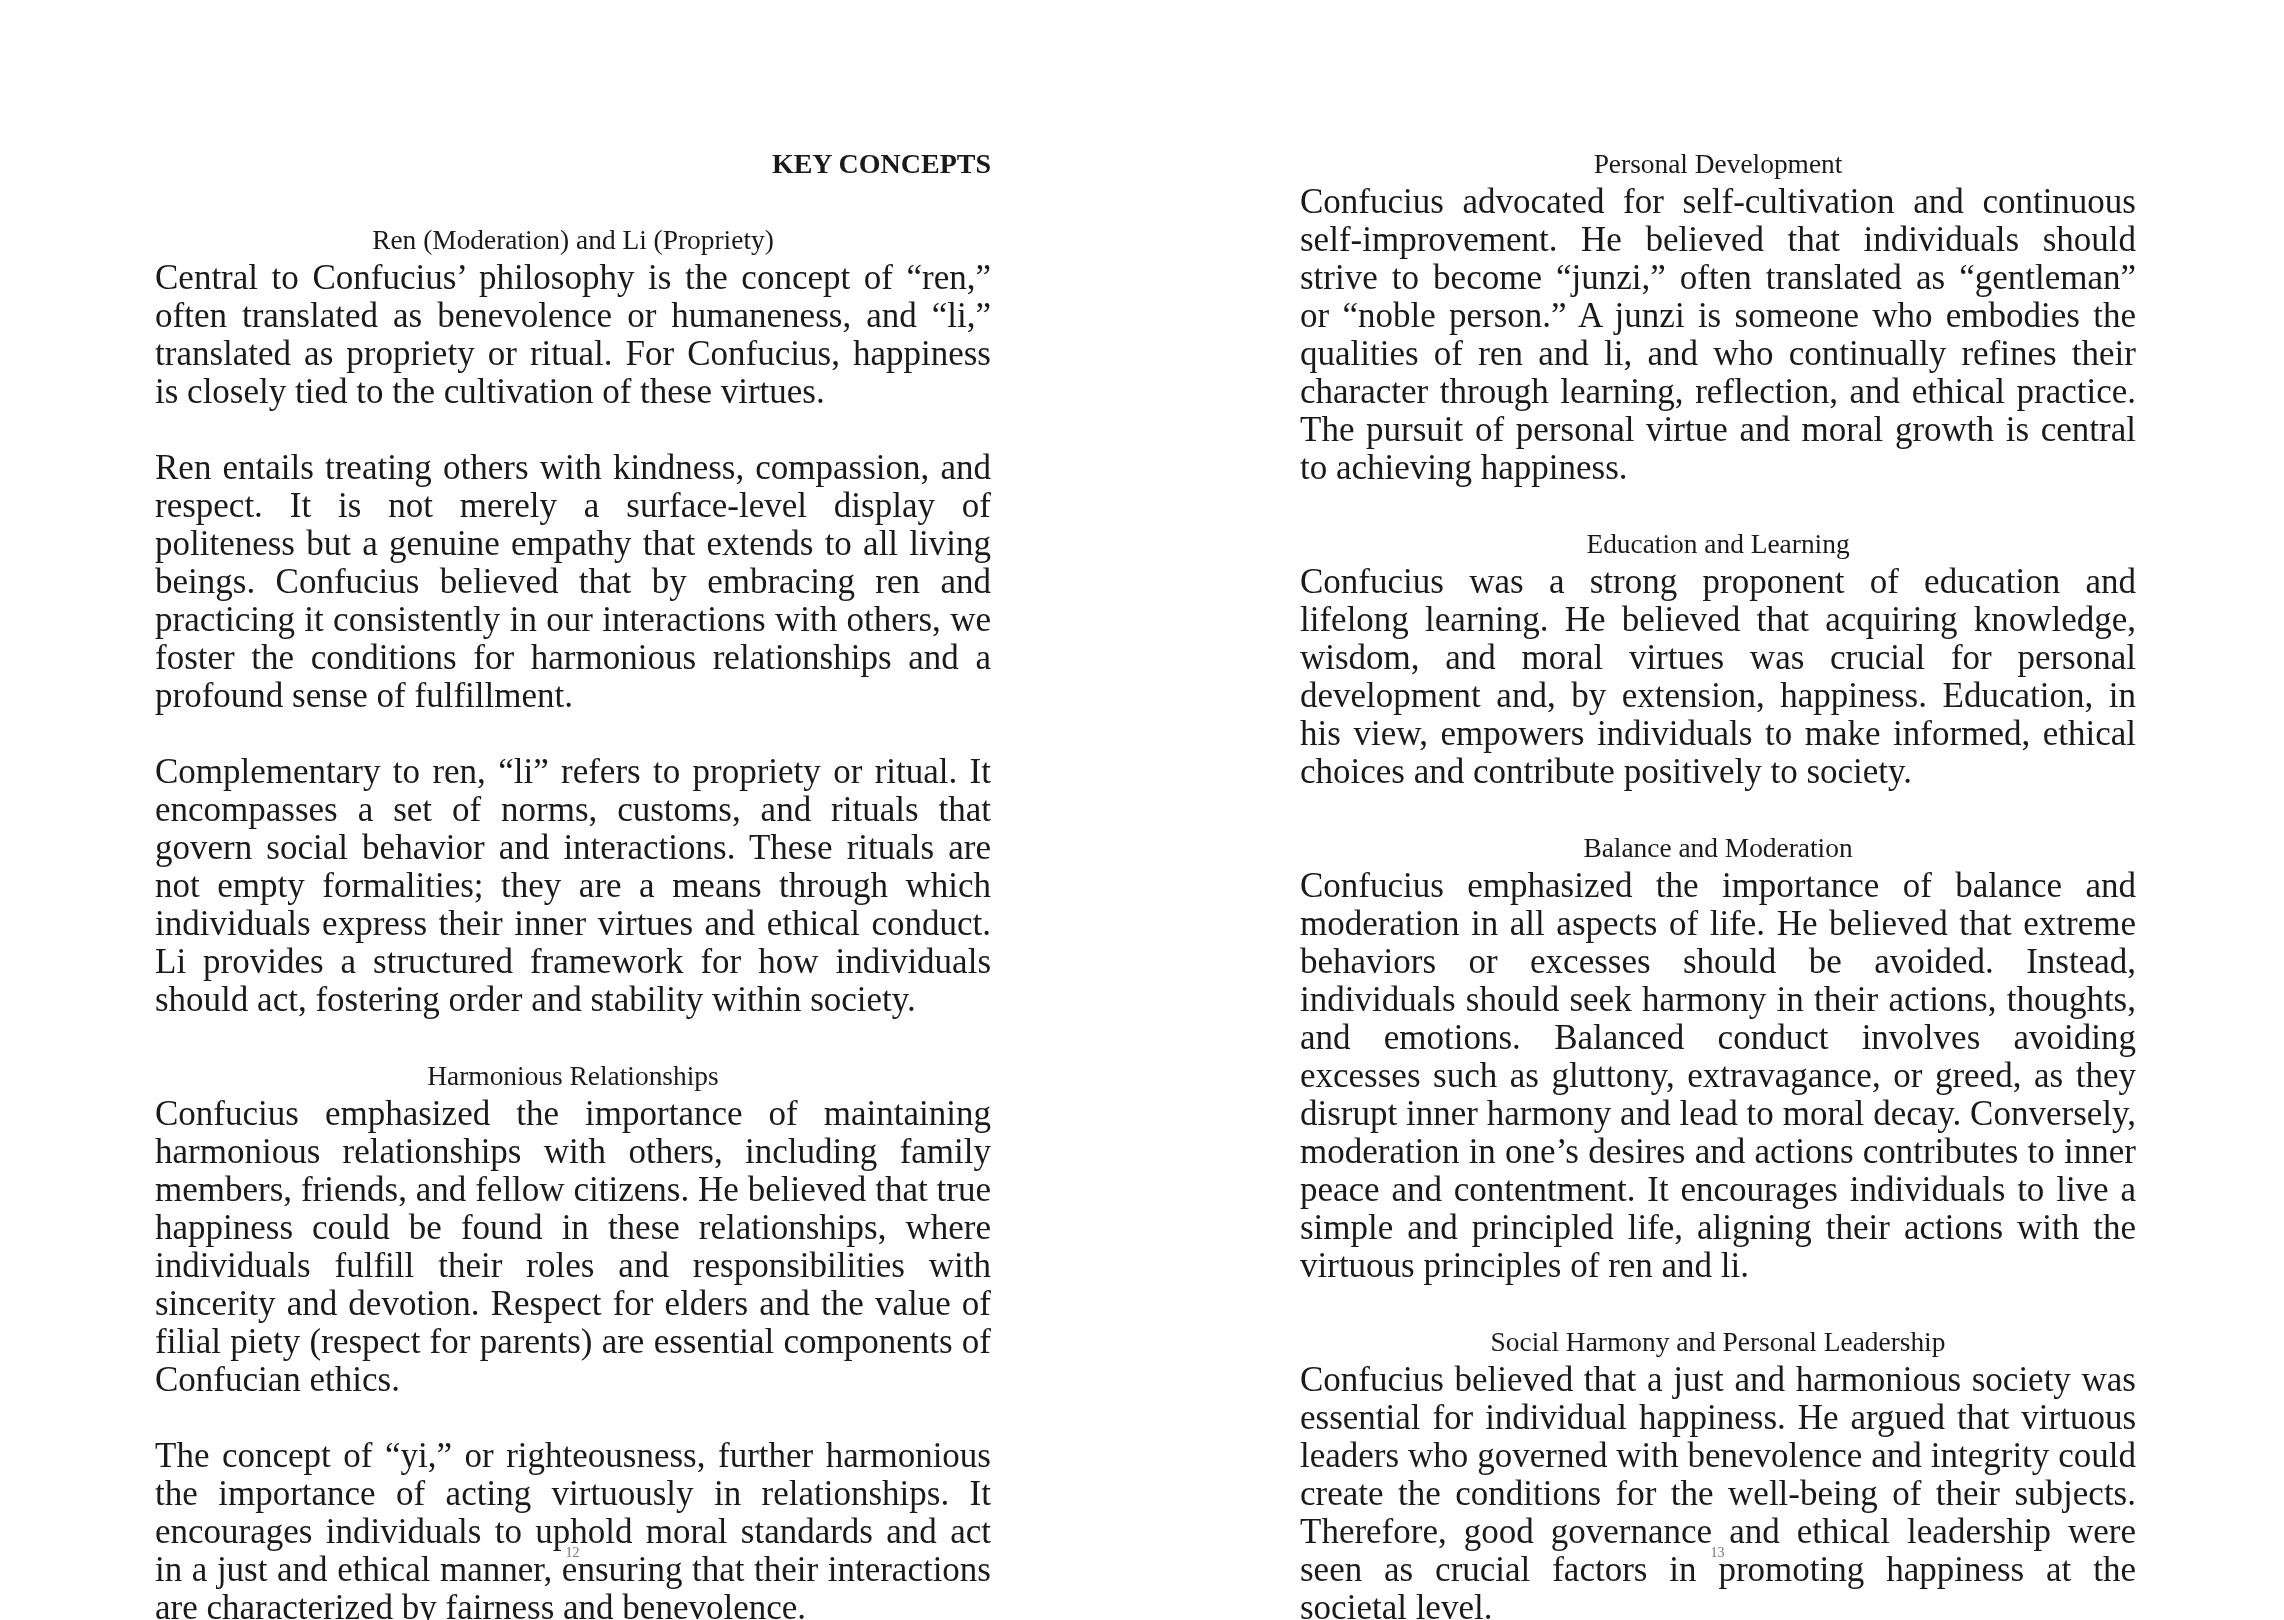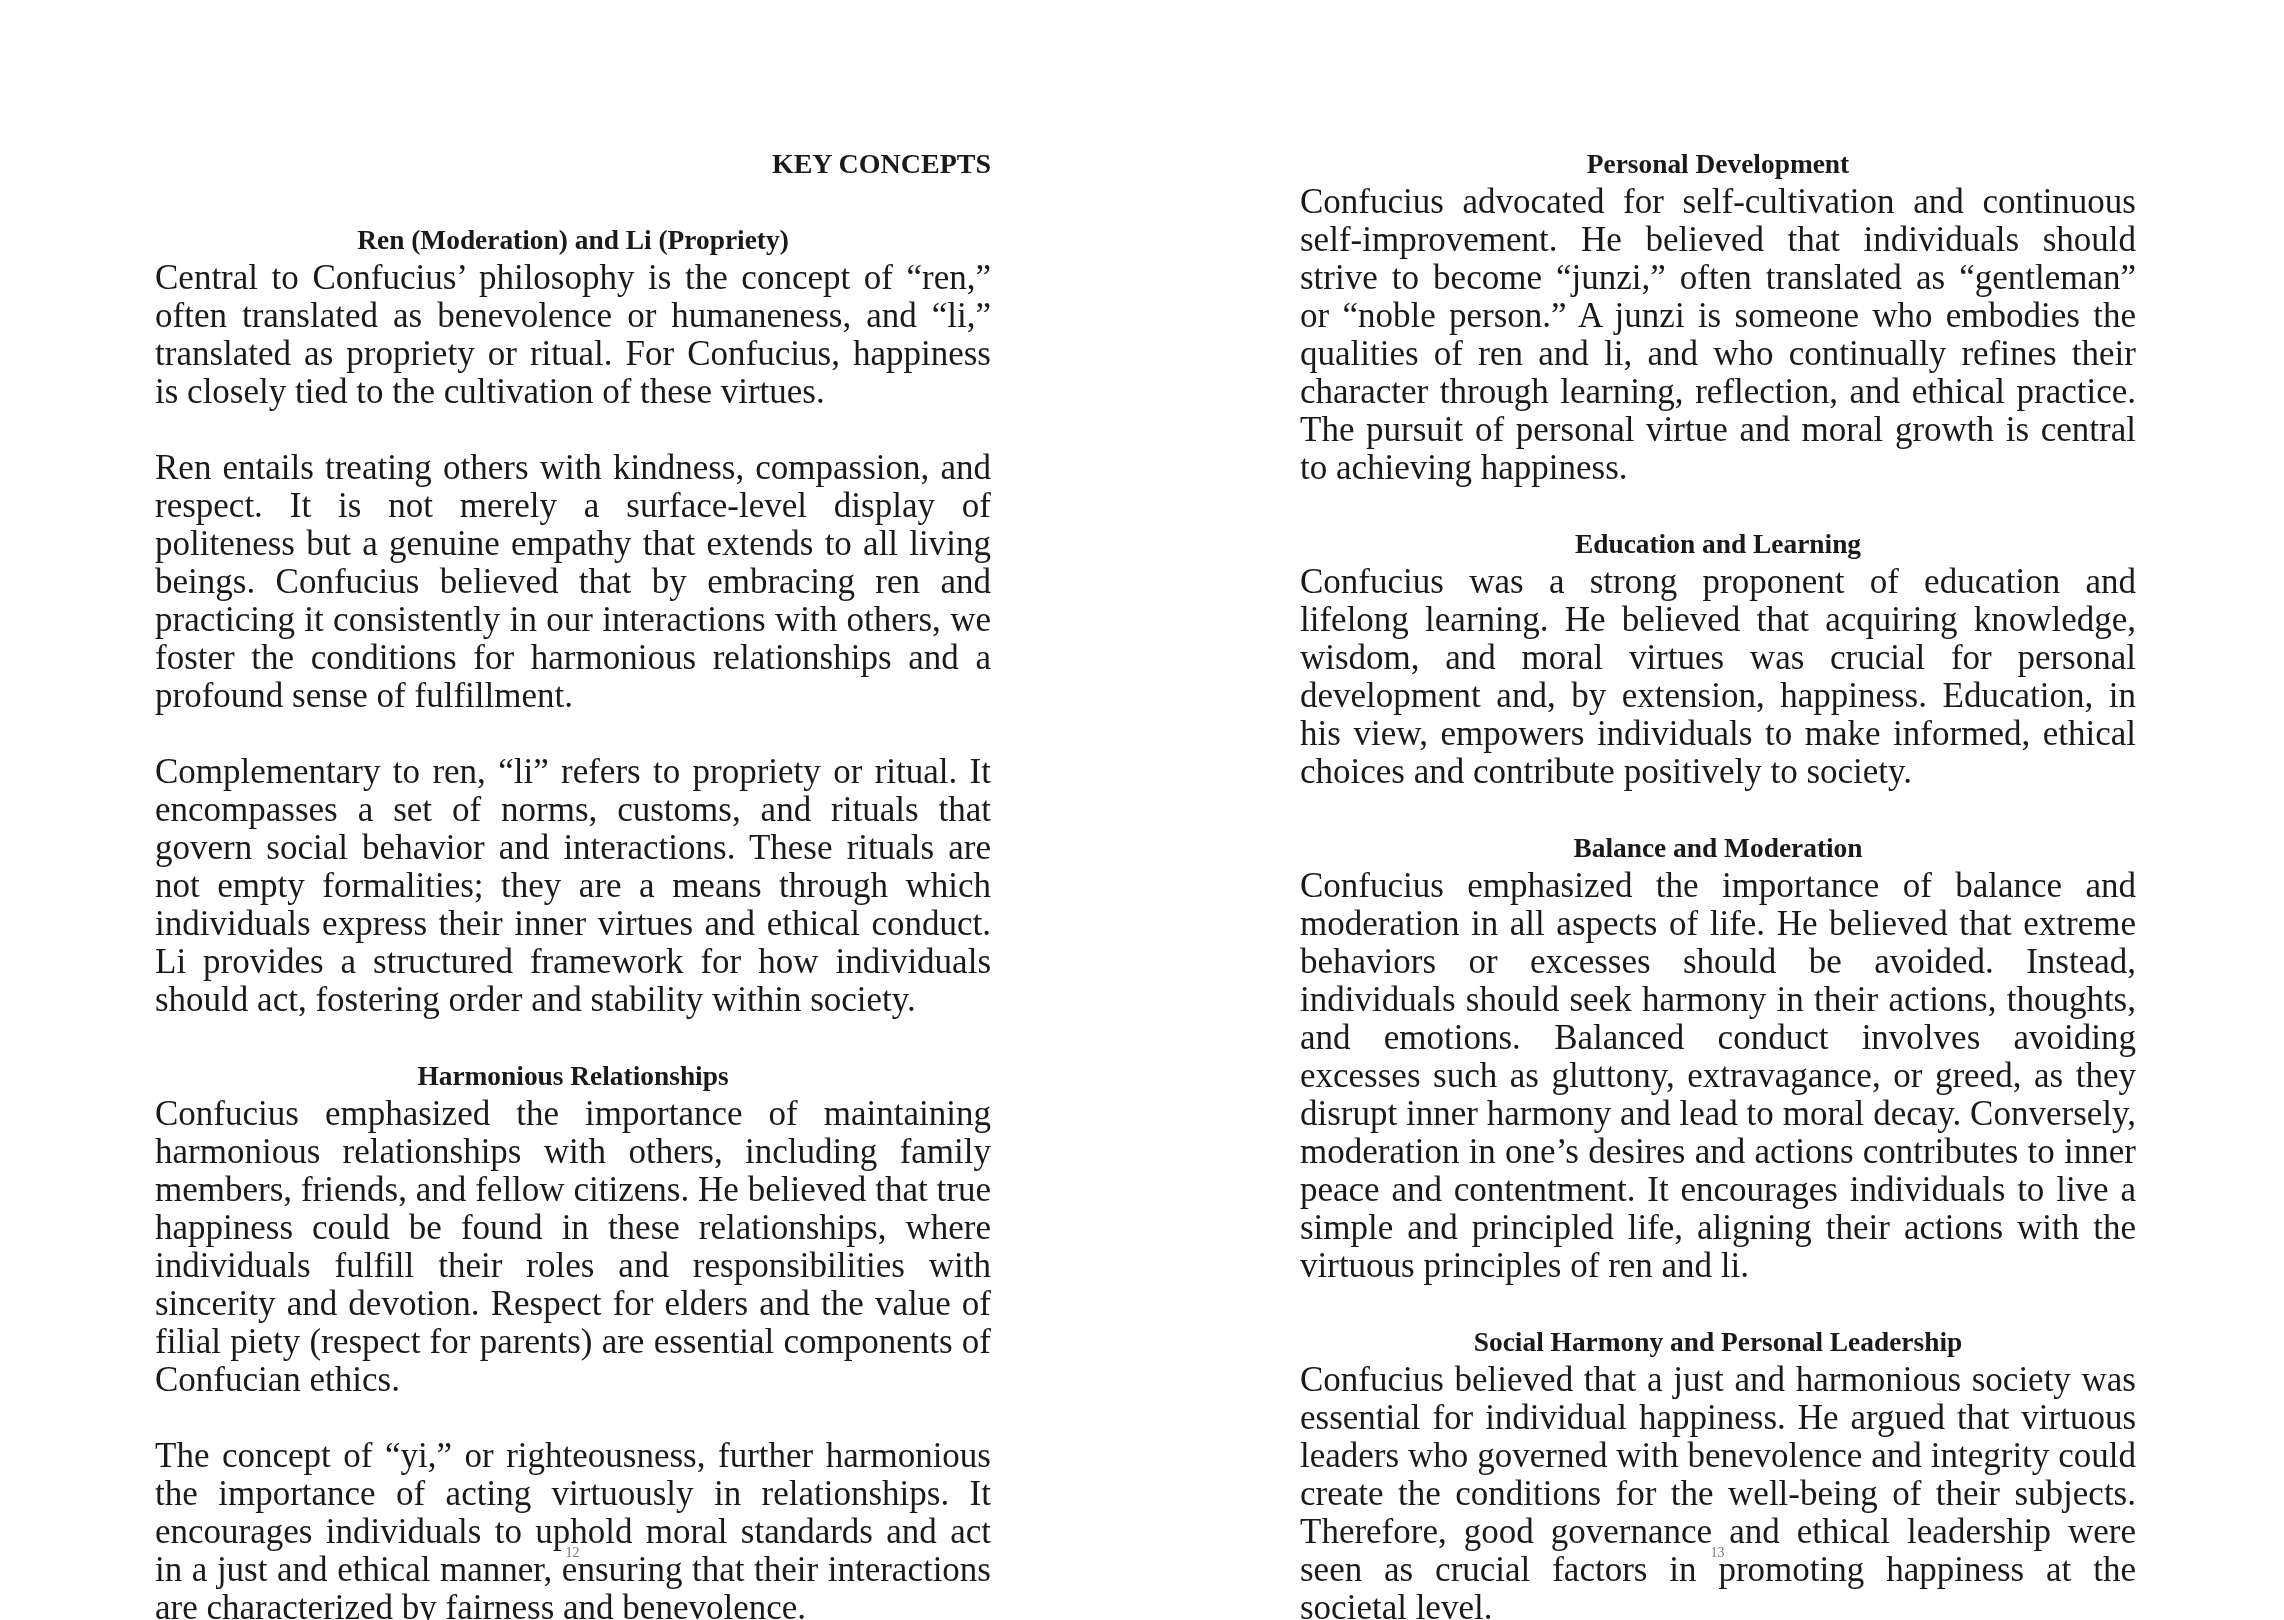--- a/index.html
+++ b/index.html
@@ -4,21 +4,21 @@
 <style>
   html, body { margin:0; padding:0; background:#ffffff; }
   body { width:2284px; height:1620px; position:relative; overflow:hidden;
     font-family:"Liberation Serif","DejaVu Serif",serif; color:#1a1a1a; }
   .page { position:absolute; top:0; height:1620px; }
   .page.left { left:155px; width:836px; }
   .page.right { left:1300px; width:836px; }
   .title { position:absolute; left:0; right:0; top:145px; text-align:right;
     font-weight:bold; font-size:28px; line-height:38px; }
   .flow { position:absolute; left:0; right:0; }
-  .h { text-align:center; font-weight:bold; font-size:27.4px; line-height:38px; margin:0; }
+  .h { text-align:center; font-weight:normal; font-size:27.4px; line-height:38px; margin:0; }
   .p { font-size:35px; line-height:38px; text-align:justify; margin:0; }
   .gap { height:38px; }
   .pagenum { position:absolute; top:1545px; font-size:14px; color:#777; width:65px; text-align:center; }
 </style>
 </head>
 <body>
 
 <div class="page left">
   <div class="title">KEY CONCEPTS</div>
   <div class="flow" style="top:221px;">

